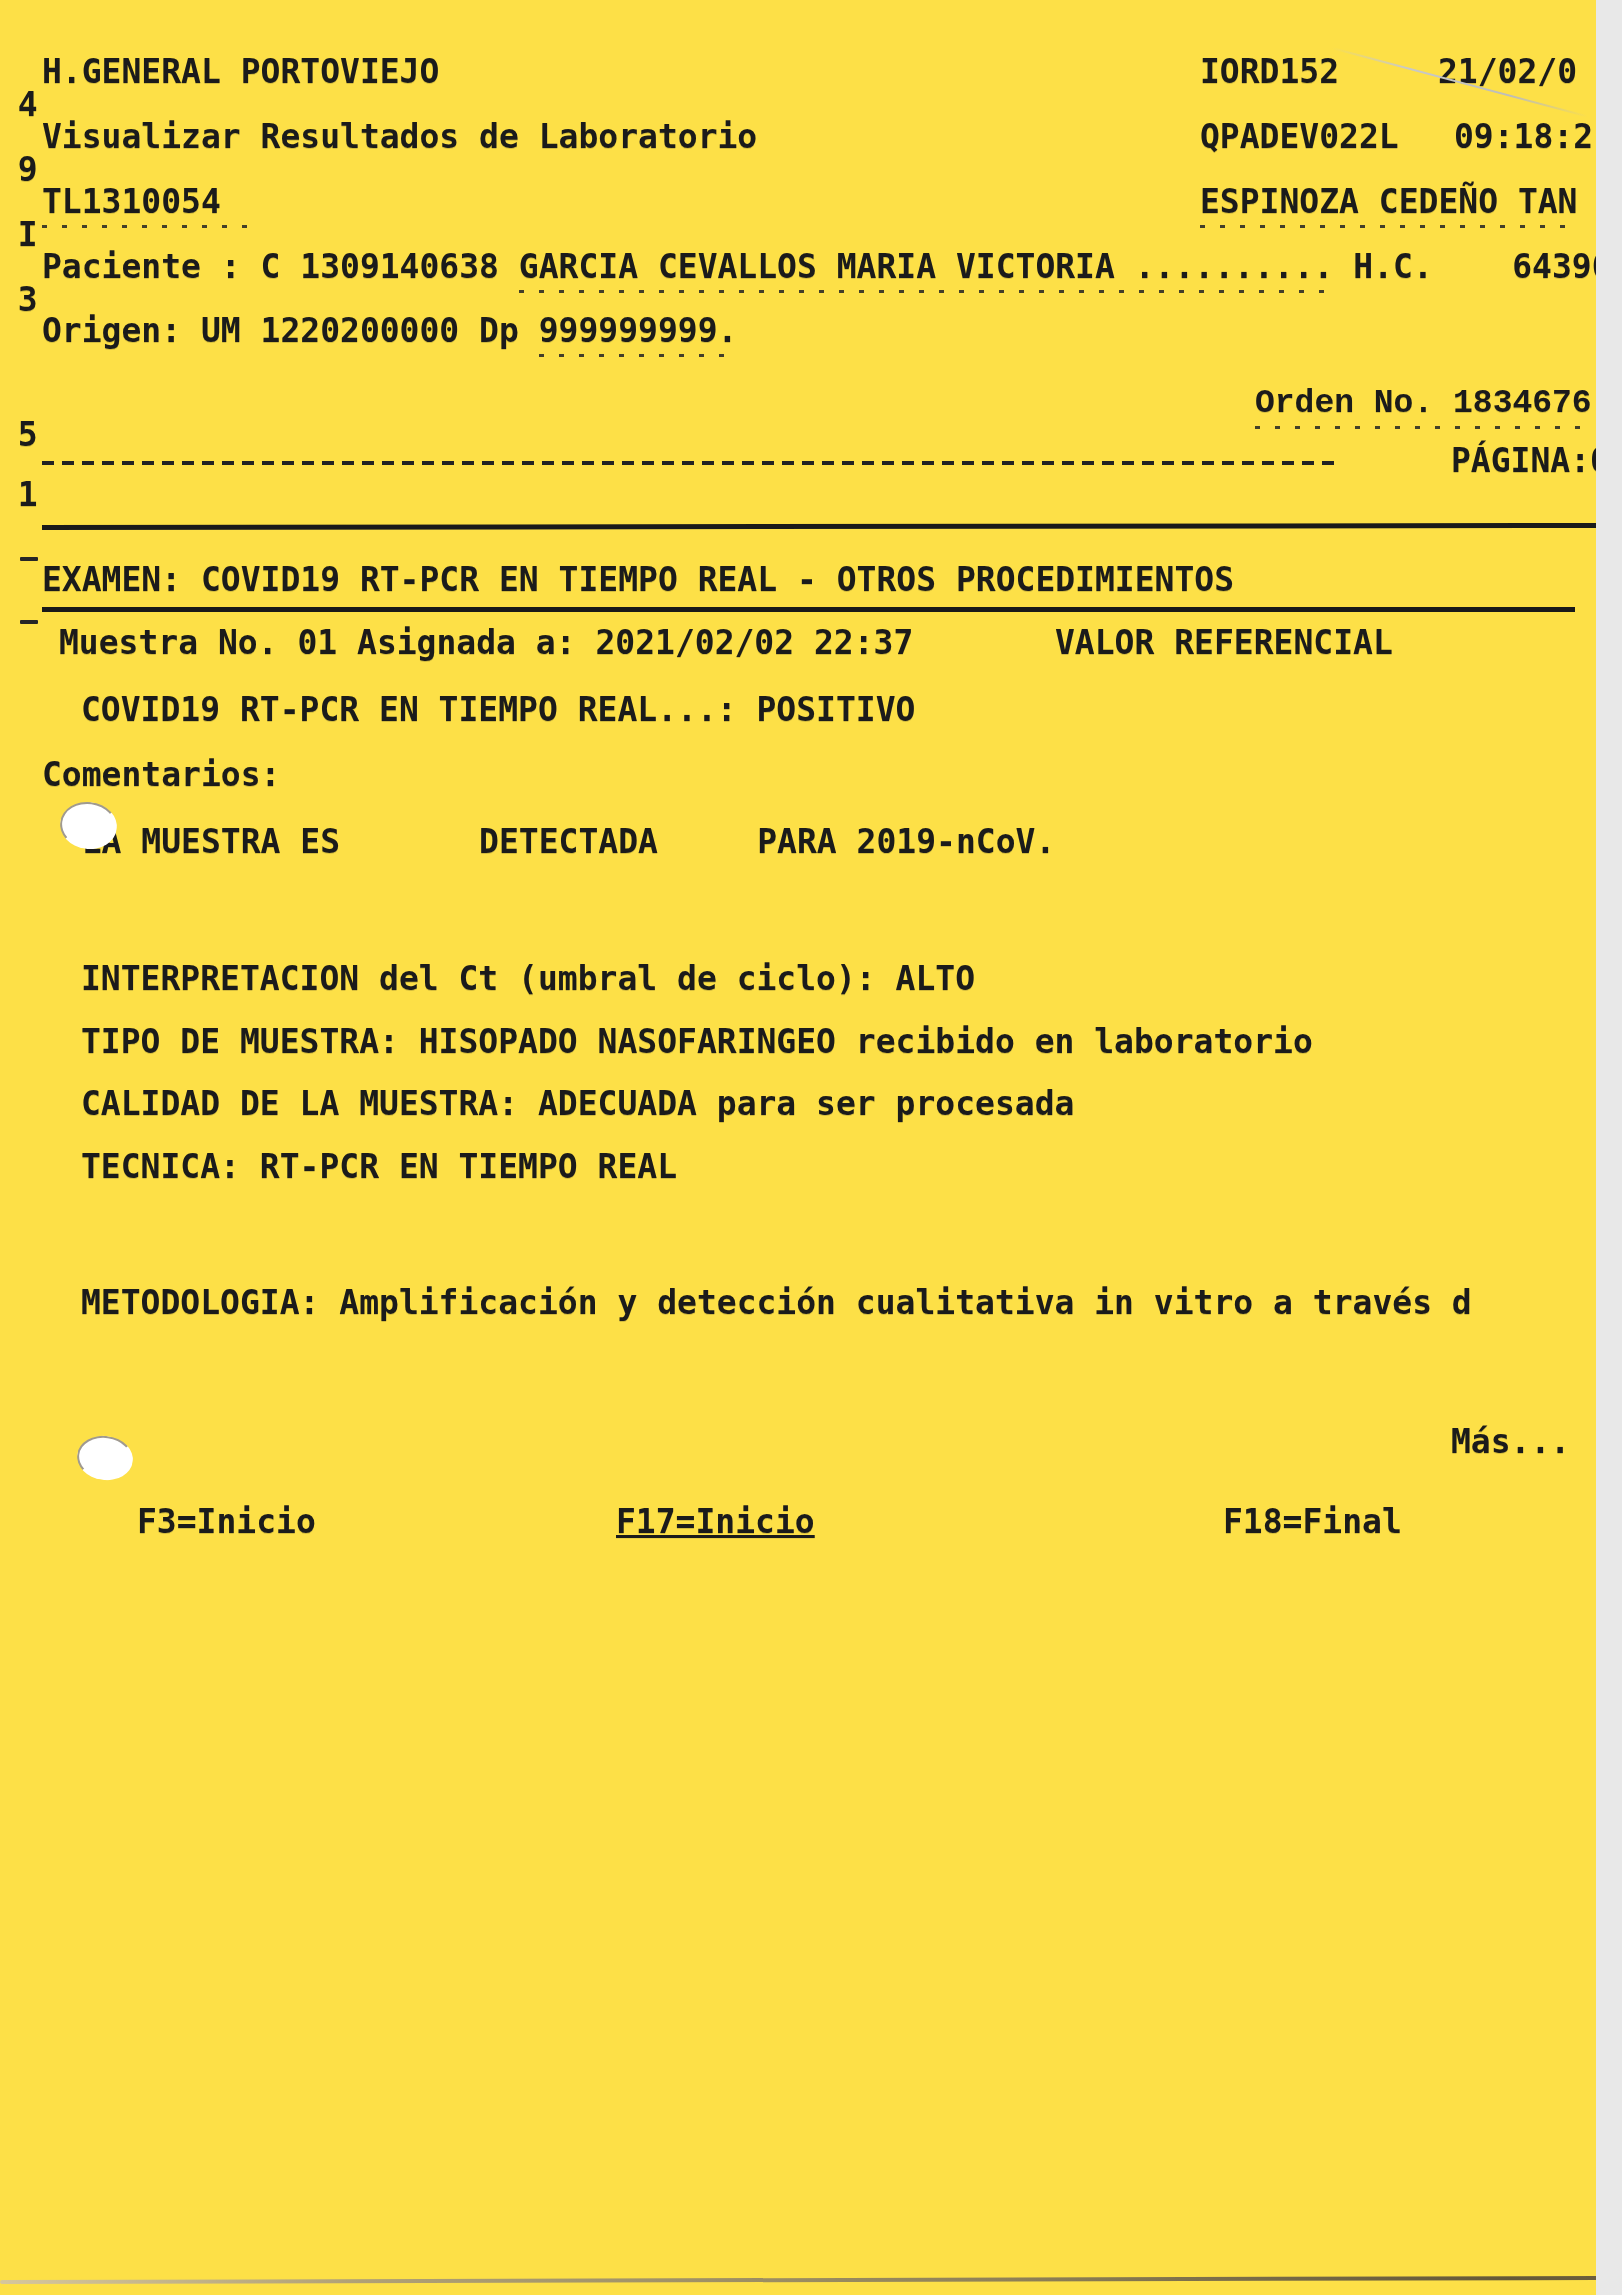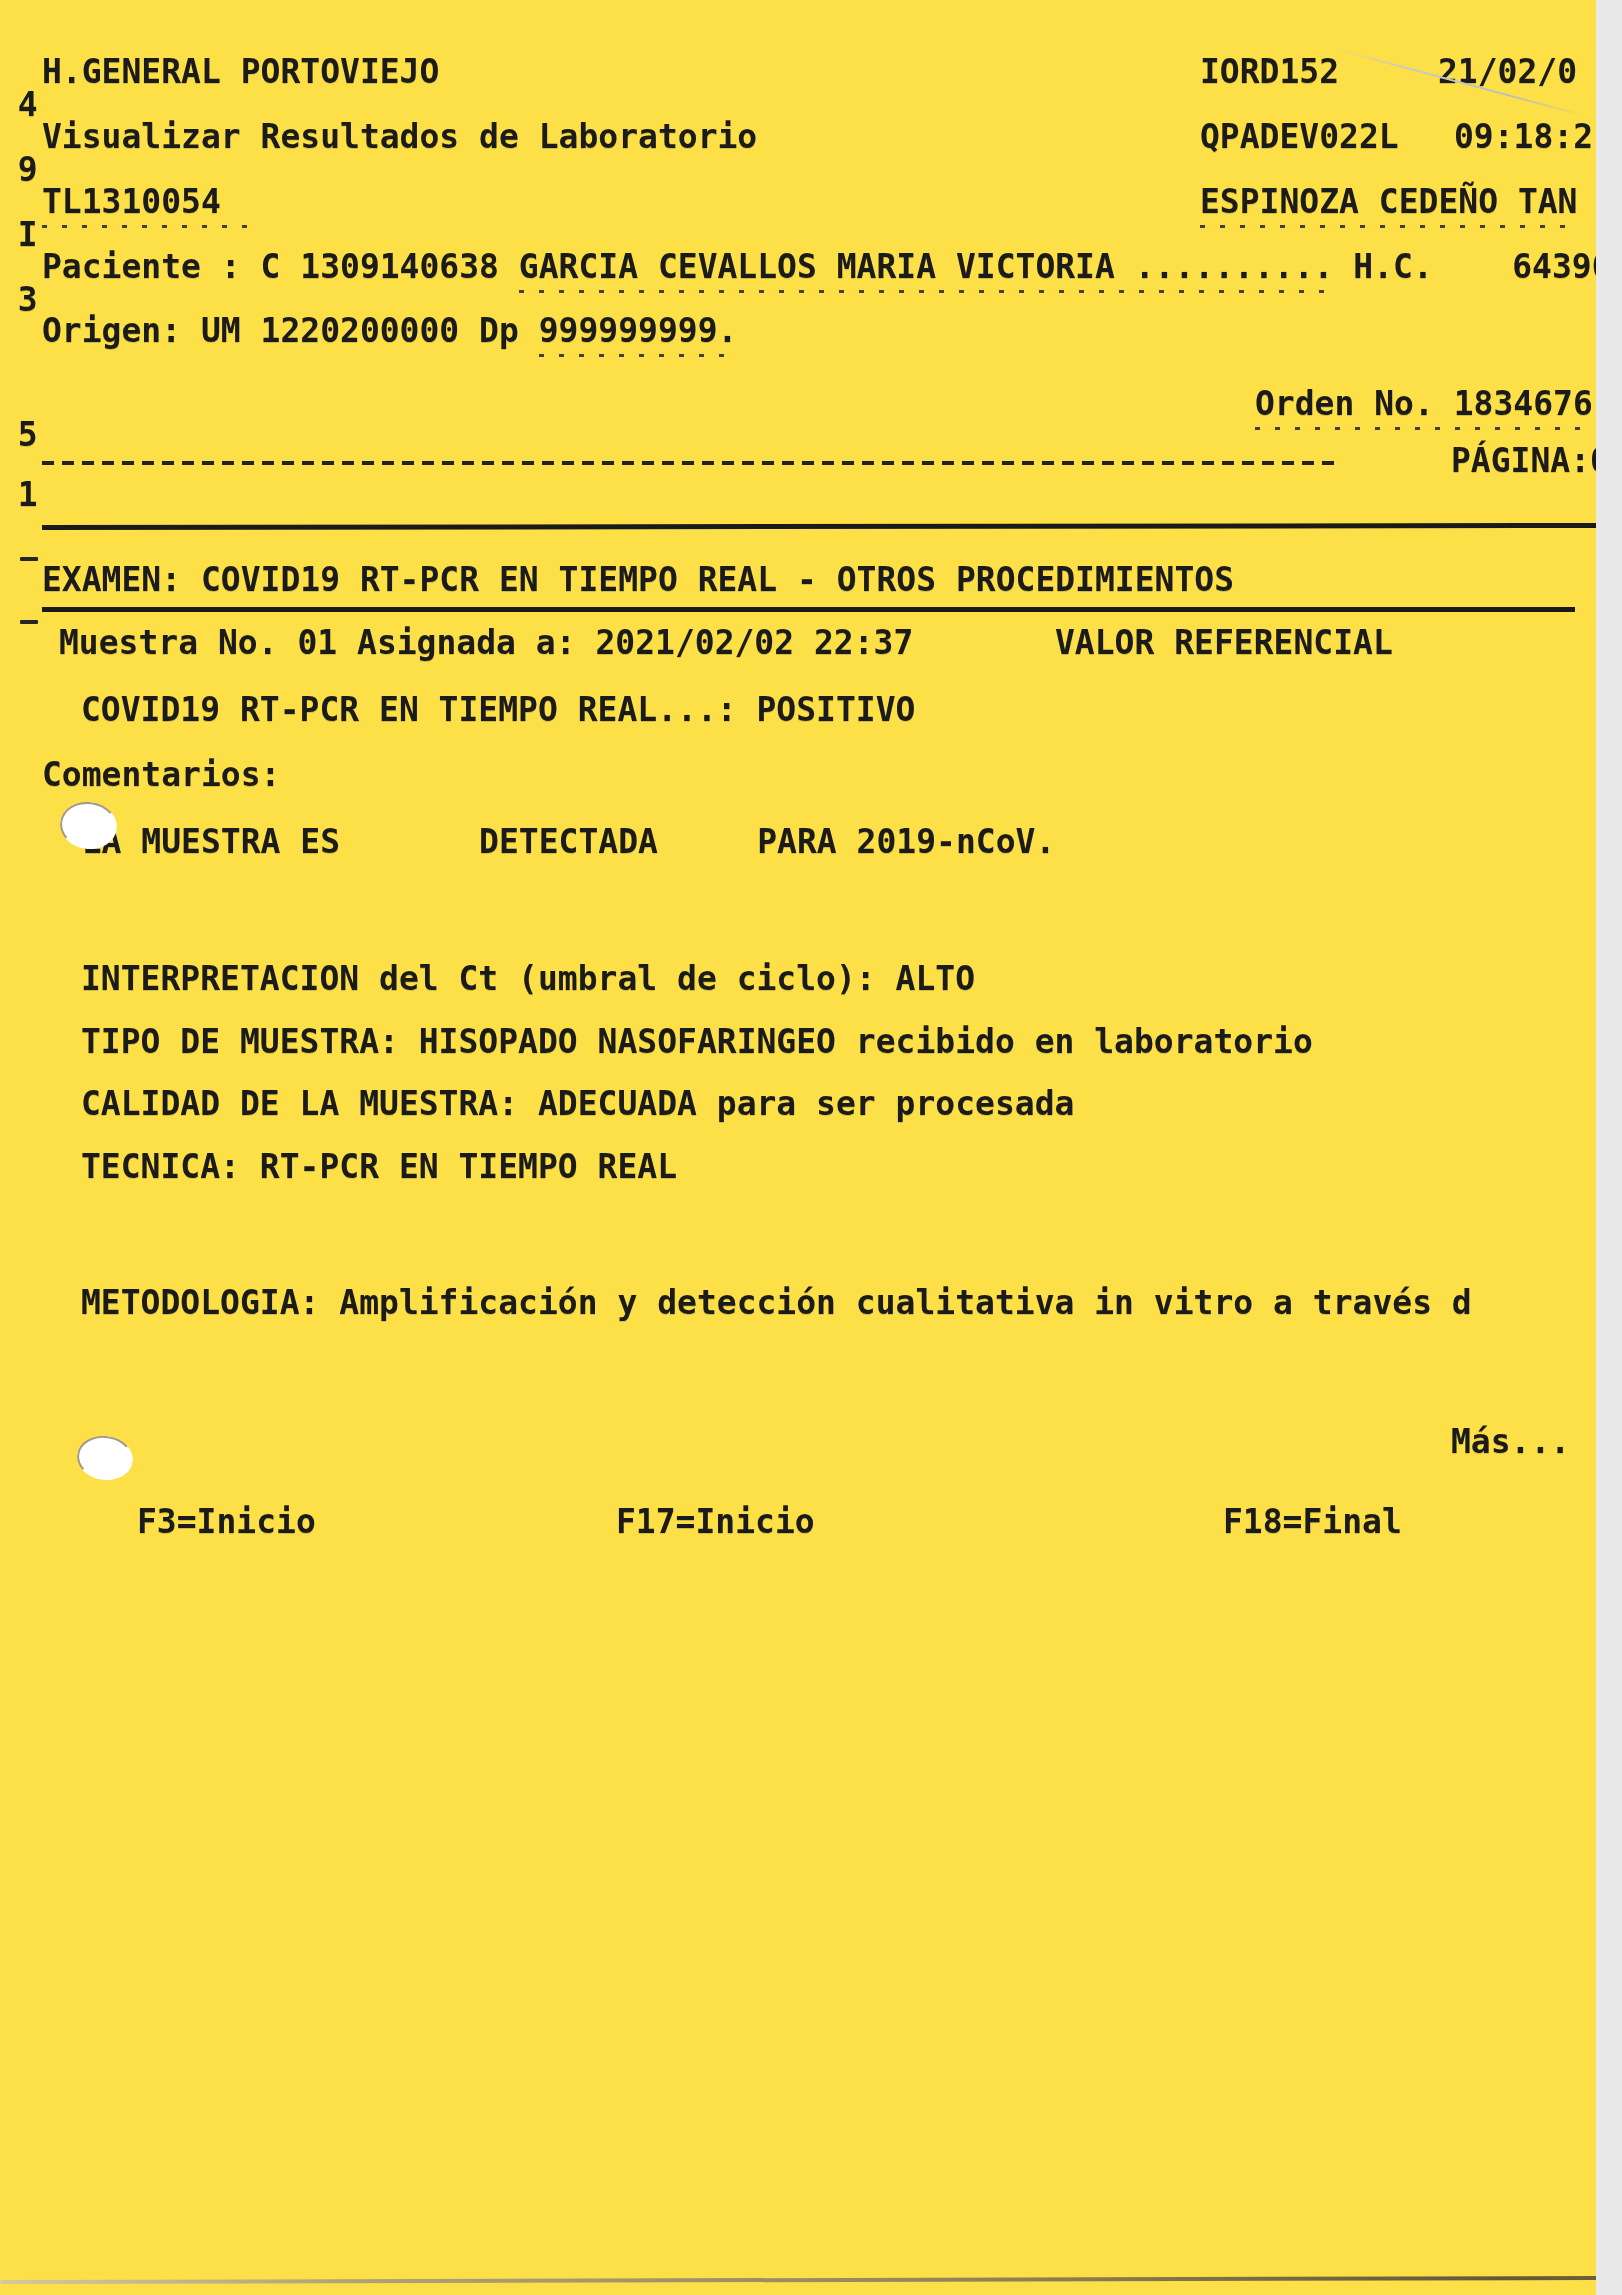--- a/index.html
+++ b/index.html
@@ -87,21 +87,21 @@
 
   <div class="ln" style="left:42px; top:185px;"><span class="fld fld-ext">TL1310054</span></div>
   <div class="ln" style="left:1200px; top:185px;"><span class="fld">ESPINOZA CEDEÑO TAN</span></div>
   <div class="ln" style="left:17.7px; top:218px;">I</div>
 
   <div class="ln" style="left:42px; top:250px;"><span>Paciente : C 1309140638 </span><span class="fld">GARCIA CEVALLOS MARIA VICTORIA ..........</span><span> H.C.    64390</span></div>
   <div class="ln" style="left:17.7px; top:283px;">3</div>
 
   <div class="ln" style="left:42px; top:314px;"><span>Origen: UM 1220200000 Dp </span><span class="fld">999999999.</span></div>
 
-  <div class="ln" style="left:1255px; top:387px;"><span class="fld">Orden No. 1834676</span></div>
+  <div class="ln" style="left:1255px; top:387px;font-family:Liberation Mono, monospace;"><span class="fld">Orden No. 1834676</span></div>
   <div class="ln" style="left:17.7px; top:418px;">5</div>
 
   <div class="dashbar" style="left:42px; top:461px; width:1297px;"></div>
   <div class="ln" style="left:1451px; top:444px;">PÁGINA:0</div>
   <div class="ln" style="left:17.7px; top:478px;">1</div>
 
   <div class="bar" style="left:42px; top:524px; width:1572px; height:4.9px; transform:rotate(-0.08deg);"></div>
 
   <div class="tick" style="left:19.6px; top:557px;"></div>
   <div class="ln exam-hdr" style="left:42px; top:563px;">EXAMEN: COVID19 RT-PCR EN TIEMPO REAL - OTROS PROCEDIMIENTOS</div>
@@ -120,20 +120,20 @@
   <div class="ln" style="left:81px; top:1025px;">TIPO DE MUESTRA: HISOPADO NASOFARINGEO recibido en laboratorio</div>
   <div class="ln" style="left:81px; top:1087px;">CALIDAD DE LA MUESTRA: ADECUADA para ser procesada</div>
   <div class="ln" style="left:81px; top:1150px;">TECNICA: RT-PCR EN TIEMPO REAL</div>
 
   <div class="ln" style="left:81px; top:1286px;">METODOLOGIA: Amplificación y detección cualitativa in vitro a través d</div>
 
   <div class="ln" style="left:1451px; top:1425px;">Más...</div>
   <div class="blob" style="left:77px; top:1436px; width:52px; height:40px;"></div>
 
   <div class="ln" style="left:137px; top:1505px;">F3=Inicio</div>
-  <div class="ln" style="left:616px; top:1505px;">F17=Inicio</div>
+  <div class="ln" style="left:616px; top:1505px;text-decoration:underline;">F17=Inicio</div>
   <div class="ln" style="left:1223px; top:1505px;">F18=Final</div>
 
   <div class="crease"></div>
   <div class="scan-edge"></div>
 
 </div>
 
 
 </body></html>

